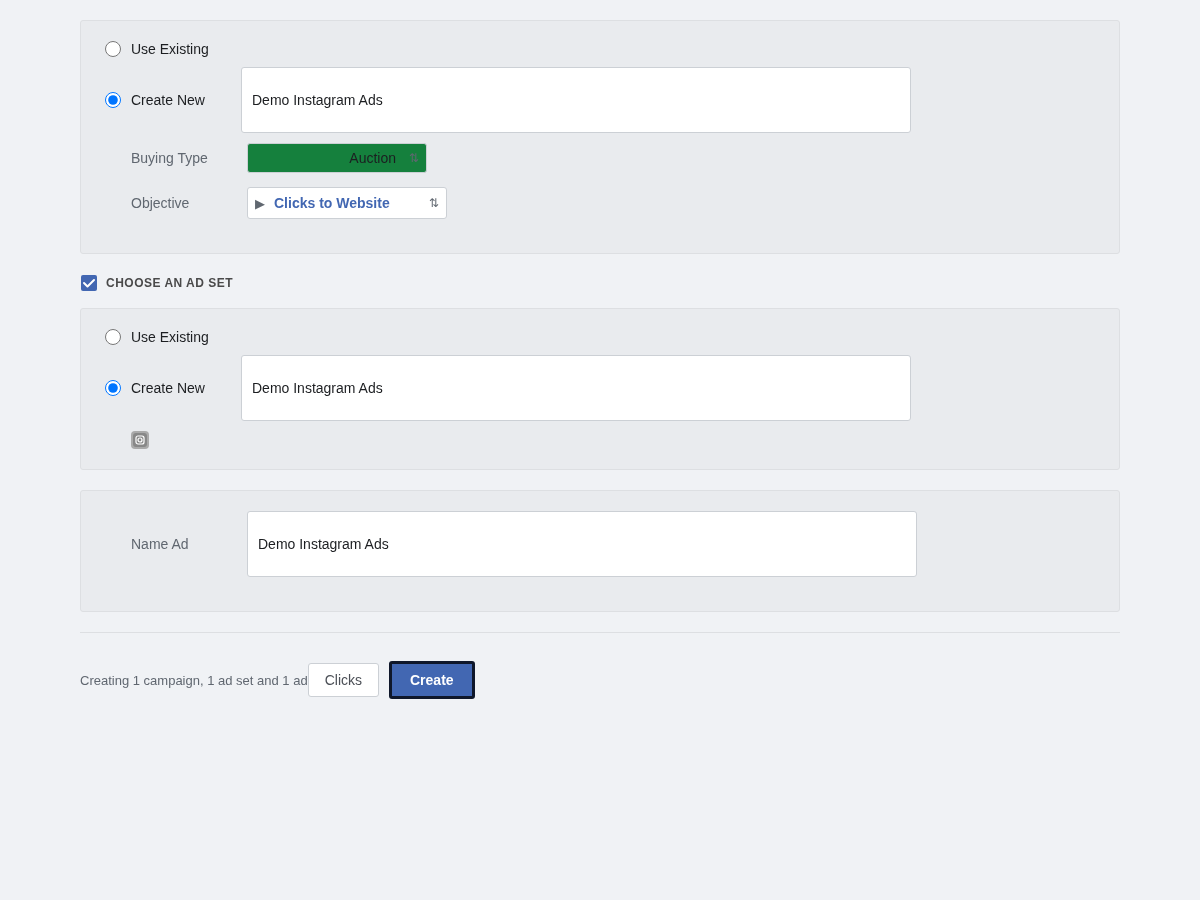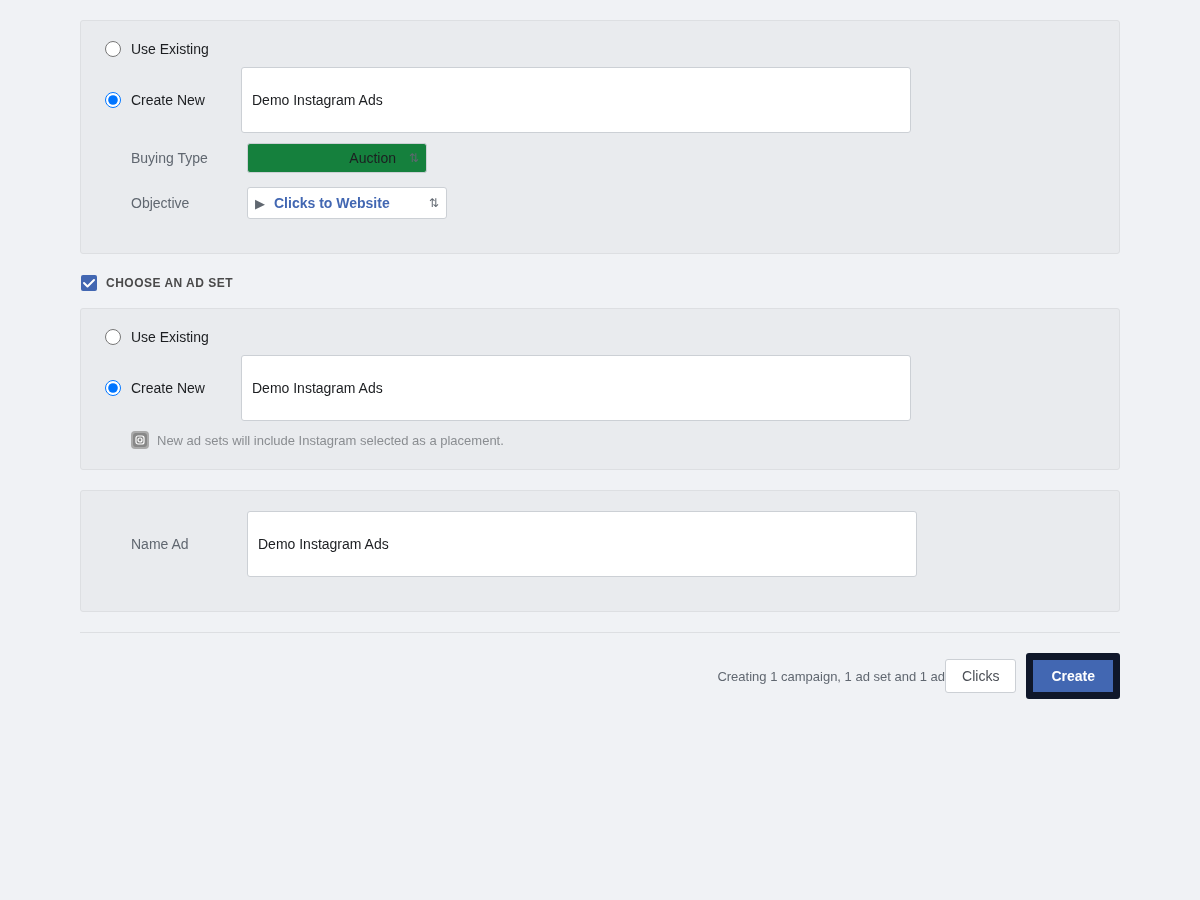--- a/index.html
+++ b/index.html
@@ -183,22 +183,22 @@
       justify-content: center;
       flex-shrink: 0;
       color: white;
       font-size: 11px;
     }
 
     
     .bottom-bar {
       display: flex;
       align-items: center;
-      justify-content: flex-end;
-      padding: 20px 0 0 0;
+      justify-content: flex-start;
+      padding: 28px 0 0 0;
       border-top: 1px solid #dddfe2;
       margin-top: 10px;
     }
     .bottom-status {
       font-size: 13px;
       color: #606770;
     }
     .bottom-actions {
       display: flex;
       gap: 10px;
@@ -209,21 +209,21 @@
       border: 1px solid #ccd0d5;
       border-radius: 3px;
       padding: 8px 16px;
       font-size: 14px;
       color: #4b4f56;
       cursor: pointer;
       font-weight: 400;
     }
     .btn-create {
       background: #4267b2;
-      border: 7px solid #0f172a;
+      border: 3px solid #0f172a;
       border-radius: 3px;
       padding: 8px 18px;
       font-size: 14px;
       color: #fff;
       cursor: pointer;
       font-weight: 600;
     }
 
     .spacer { margin-top: 6px; }
   </style>
@@ -297,21 +297,20 @@
 
     <div class="instagram-notice">
       <span class="ig-icon">
         <svg width="14" height="14" viewBox="0 0 14 14" fill="none" xmlns="http://www.w3.org/2000/svg">
           <rect width="14" height="14" rx="3" fill="#888"></rect>
           <rect x="3" y="3" width="8" height="8" rx="2" stroke="white" stroke-width="1.2" fill="none"></rect>
           <circle cx="7" cy="7" r="2" stroke="white" stroke-width="1.2" fill="none"></circle>
           <circle cx="10.2" cy="3.8" r="0.7" fill="white"></circle>
         </svg>
       </span>
-      <span>New ad sets will include Instagram selected as a placement.</span>
     </div>
 
   </div>
 
 
   <div class="section-panel">
     <div class="field-row">
       <span class="field-label">Name Ad</span>
       <input type="text" class="text-input" style="max-width: 670px;" value="Demo Instagram Ads">
     </div>

